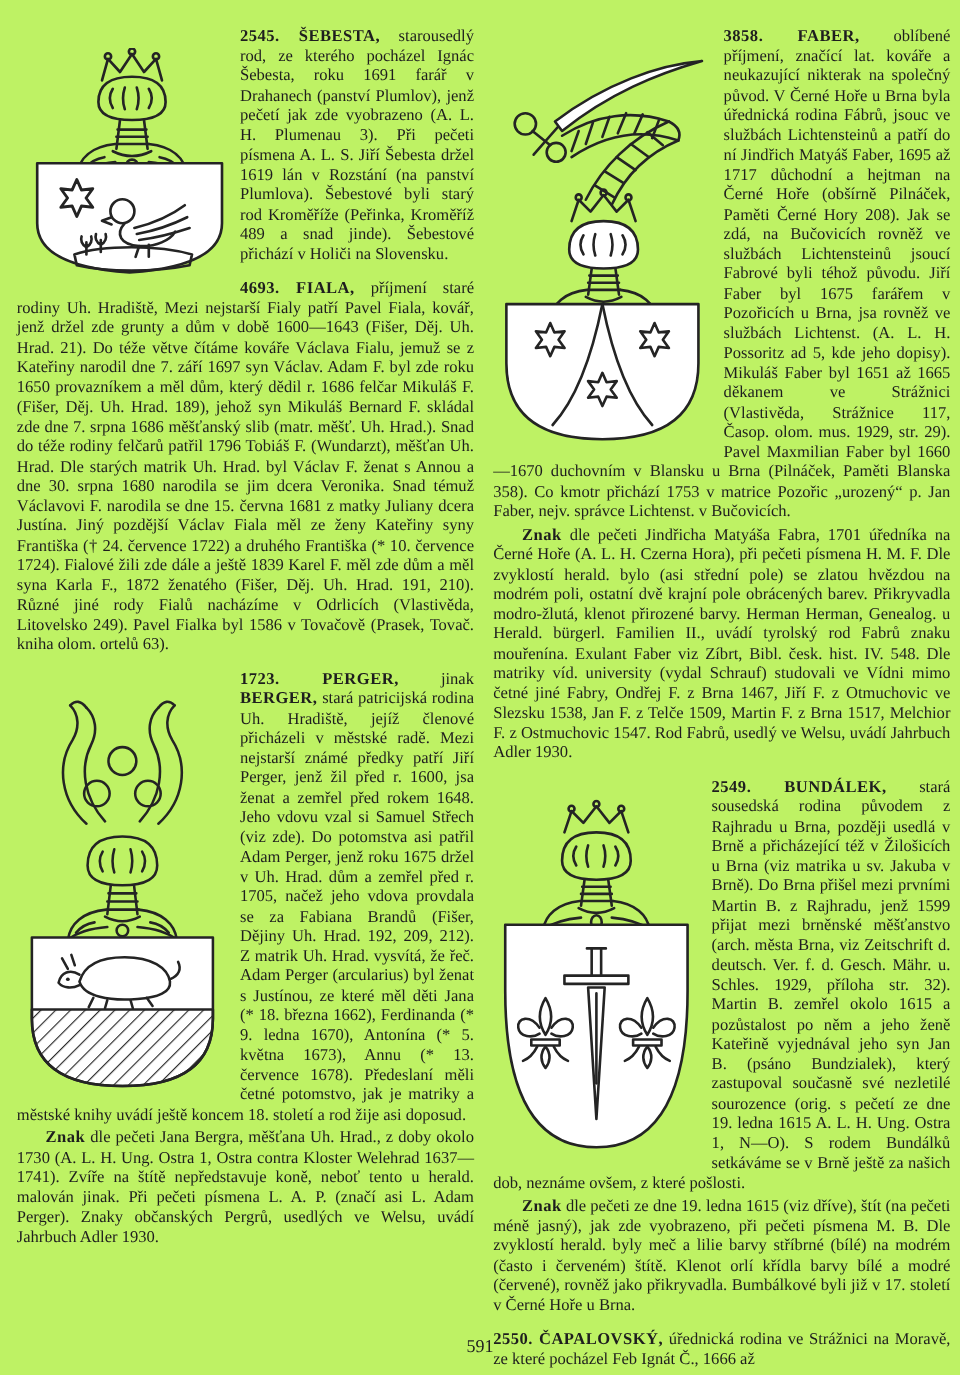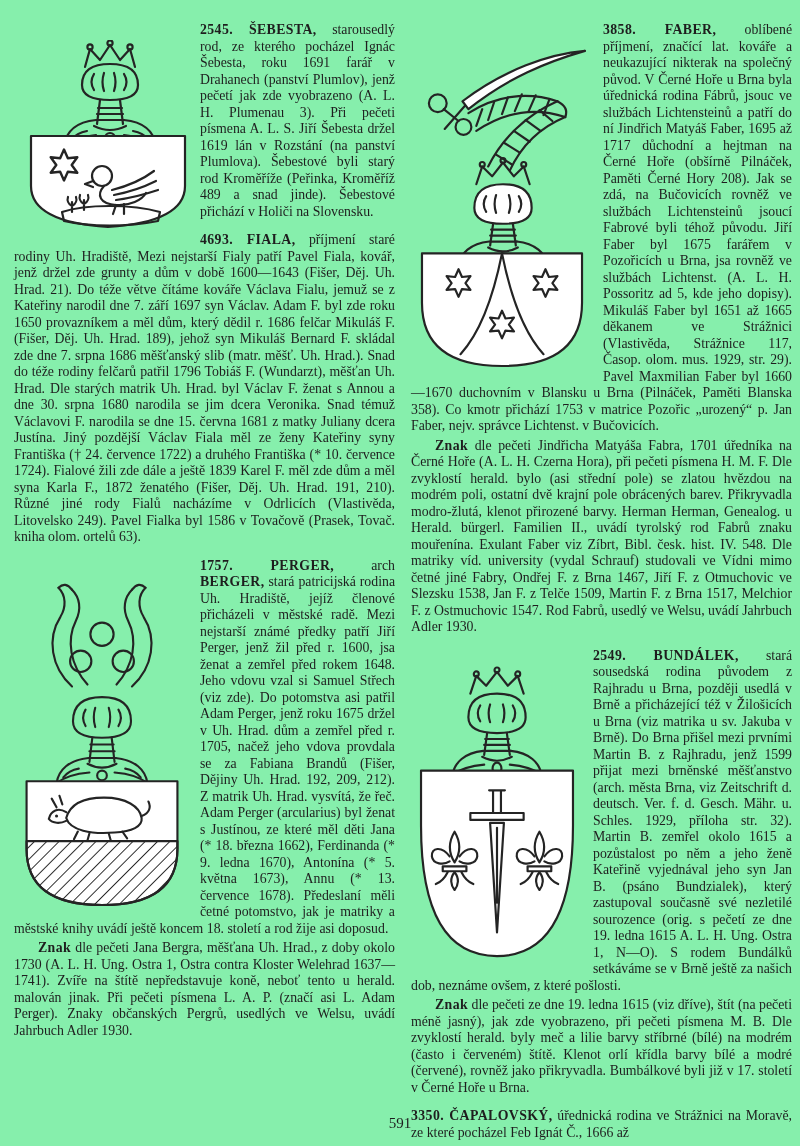--- a/index.html
+++ b/index.html
@@ -1,20 +1,20 @@
 <!DOCTYPE html>
 <html><head>
 <meta charset="utf-8">
 <style>
   html,body{margin:0;padding:0;background:#e8e8e8;}
   .page{
     position:relative;
     width:800px;height:1146px;
     margin:0 auto;
-    background:#86efac;
+    background:#bef264;
     color:#1e1e1e;
     font-family:"Liberation Serif","DejaVu Serif",serif;
     overflow:hidden;
   }
   .columns{display:flex;gap:16px;padding:22px 8px 0 14px;}
   .col{width:381px;font-size:13.8px;line-height:16.5px;text-align:justify;}
   .entry + .entry{margin-top:12px;}
   .para{margin:0;}
   .para.znak{text-indent:24px;margin-top:3px;}
   .hb{font-weight:bold;letter-spacing:.4px;}
@@ -114,22 +114,22 @@
                 <path d="M13,272 H169 V280 Q169,338 91,338 Q13,338 13,280 Z" fill="url(#hp)"></path>
                 <path d="M54,248 C58,234 72,227 93,227 C116,227 130,236 132,248 C133,257 122,262 104,263 C80,265 58,261 54,248 Z" fill="#fff"></path>
                 <path d="M54,242 C46,237 38,240 36,249 C40,254 48,254 54,251"></path>
                 <path d="M44,237 l-5,-9 M50,234 l-3,-9"></path>
                 <circle cx="44" cy="246" r="1.6" fill="#242424" stroke="none"></circle>
                 <path d="M66,262 l-4,8 M78,264 l-2,7 M98,264 l2,7 M112,262 l5,7"></path>
                 <path d="M132,246 c8,-3 10,-9 7,-15"></path>
               </g>
             </svg>
           </span>
-          <b class="hb">1757. PERGER,</b>
-          <span>arch</span>
+          <b class="hb">1723. PERGER,</b>
+          <span>jinak</span>
           <b class="hb">BERGER,</b>
           <span>stará patricijská rodina Uh. Hradiště, jejíž členové přicházeli v městské radě. Mezi nejstarší známé předky patří Jiří Perger, jenž žil před r. 1600, jsa ženat a zemřel před rokem 1648. Jeho vdovu vzal si Samuel Střech (viz zde). Do potomstva asi patřil Adam Perger, jenž roku 1675 držel v Uh. Hrad. dům a zemřel před r. 1705, načež jeho vdova provdala se za Fabiana Brandů (Fišer, Dějiny Uh. Hrad. 192, 209, 212). Z matrik Uh. Hrad. vysvítá, že řeč. Adam Perger (arcularius) byl ženat s Justínou, ze které měl děti Jana (* 18. března 1662), Ferdinanda (* 9. ledna 1670), Antonína (* 5. května 1673), Annu (* 13. července 1678). Předeslaní měli četné potomstvo, jak je matriky a městské knihy uvádí ještě koncem 18. století a rod žije asi doposud.</span>
         </p>
         <p class="para znak">
           <b class="hb">Znak</b>
           <span>dle pečeti Jana Bergra, měšťana Uh. Hrad., z doby okolo 1730 (A. L. H. Ung. Ostra 1, Ostra contra Kloster Welehrad 1637—1741). Zvíře na štítě nepředstavuje koně, neboť tento u herald. malován jinak. Při pečeti písmena L. A. P. (značí asi L. Adam Perger). Znaky občanských Pergrů, usedlých ve Welsu, uvádí Jahrbuch Adler 1930.</span>
         </p>
       </section>
 
     </div>
@@ -234,21 +234,21 @@
           <span>stará sousedská rodina původem z Rajhradu u Brna, později usedlá v Brně a přicházející též v Žilošicích u Brna (viz matrika u sv. Jakuba v Brně). Do Brna přišel mezi prvními Martin B. z Rajhradu, jenž 1599 přijat mezi brněnské měšťanstvo (arch. města Brna, viz Zeitschrift d. deutsch. Ver. f. d. Gesch. Mähr. u. Schles. 1929, příloha str. 32). Martin B. zemřel okolo 1615 a pozůstalost po něm a jeho ženě Kateřině vyjednával jeho syn Jan B. (psáno Bundzialek), který zastupoval současně své nezletilé sourozence (orig. s pečetí ze dne 19. ledna 1615 A. L. H. Ung. Ostra 1, N—O). S rodem Bundálků setkáváme se v Brně ještě za našich dob, neznáme ovšem, z které pošlosti.</span>
         </p>
         <p class="para znak">
           <b class="hb">Znak</b>
           <span>dle pečeti ze dne 19. ledna 1615 (viz dříve), štít (na pečeti méně jasný), jak zde vyobrazeno, při pečeti písmena M. B. Dle zvyklostí herald. byly meč a lilie barvy stříbrné (bílé) na modrém (často i červeném) štítě. Klenot orlí křídla barvy bílé a modré (červené), rovněž jako přikryvadla. Bumbálkové byli již v 17. století v Černé Hoře u Brna.</span>
         </p>
       </section>
 
       <section class="entry">
         <p class="para lead">
-          <b class="hb">3350. ČAPALOVSKÝ,</b>
+          <b class="hb">2550. ČAPALOVSKÝ,</b>
           <span>úřednická rodina ve Strážnici na Moravě, ze které pocházel Feb Ignát Č., 1666 až</span>
         </p>
       </section>
 
     </div>
   </div>
 
   <div class="page-number">591</div>
 </div>
 

